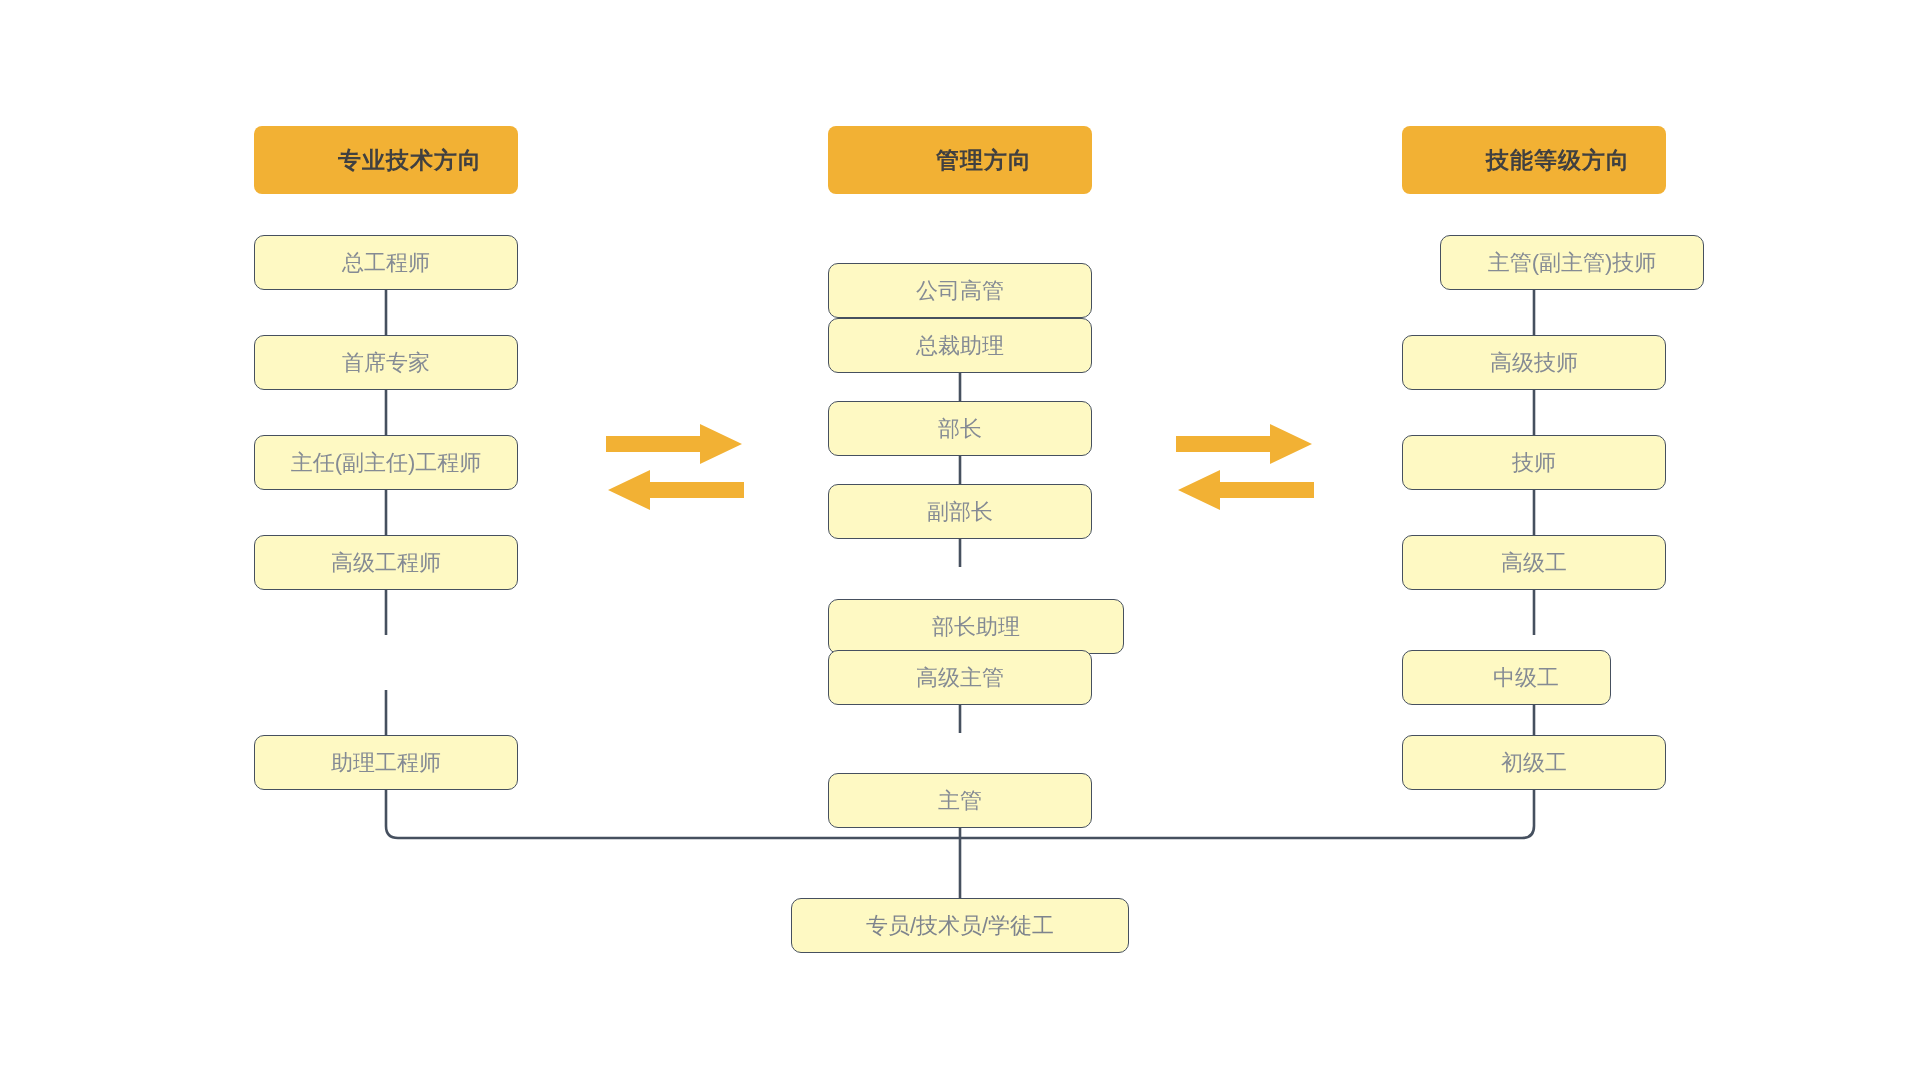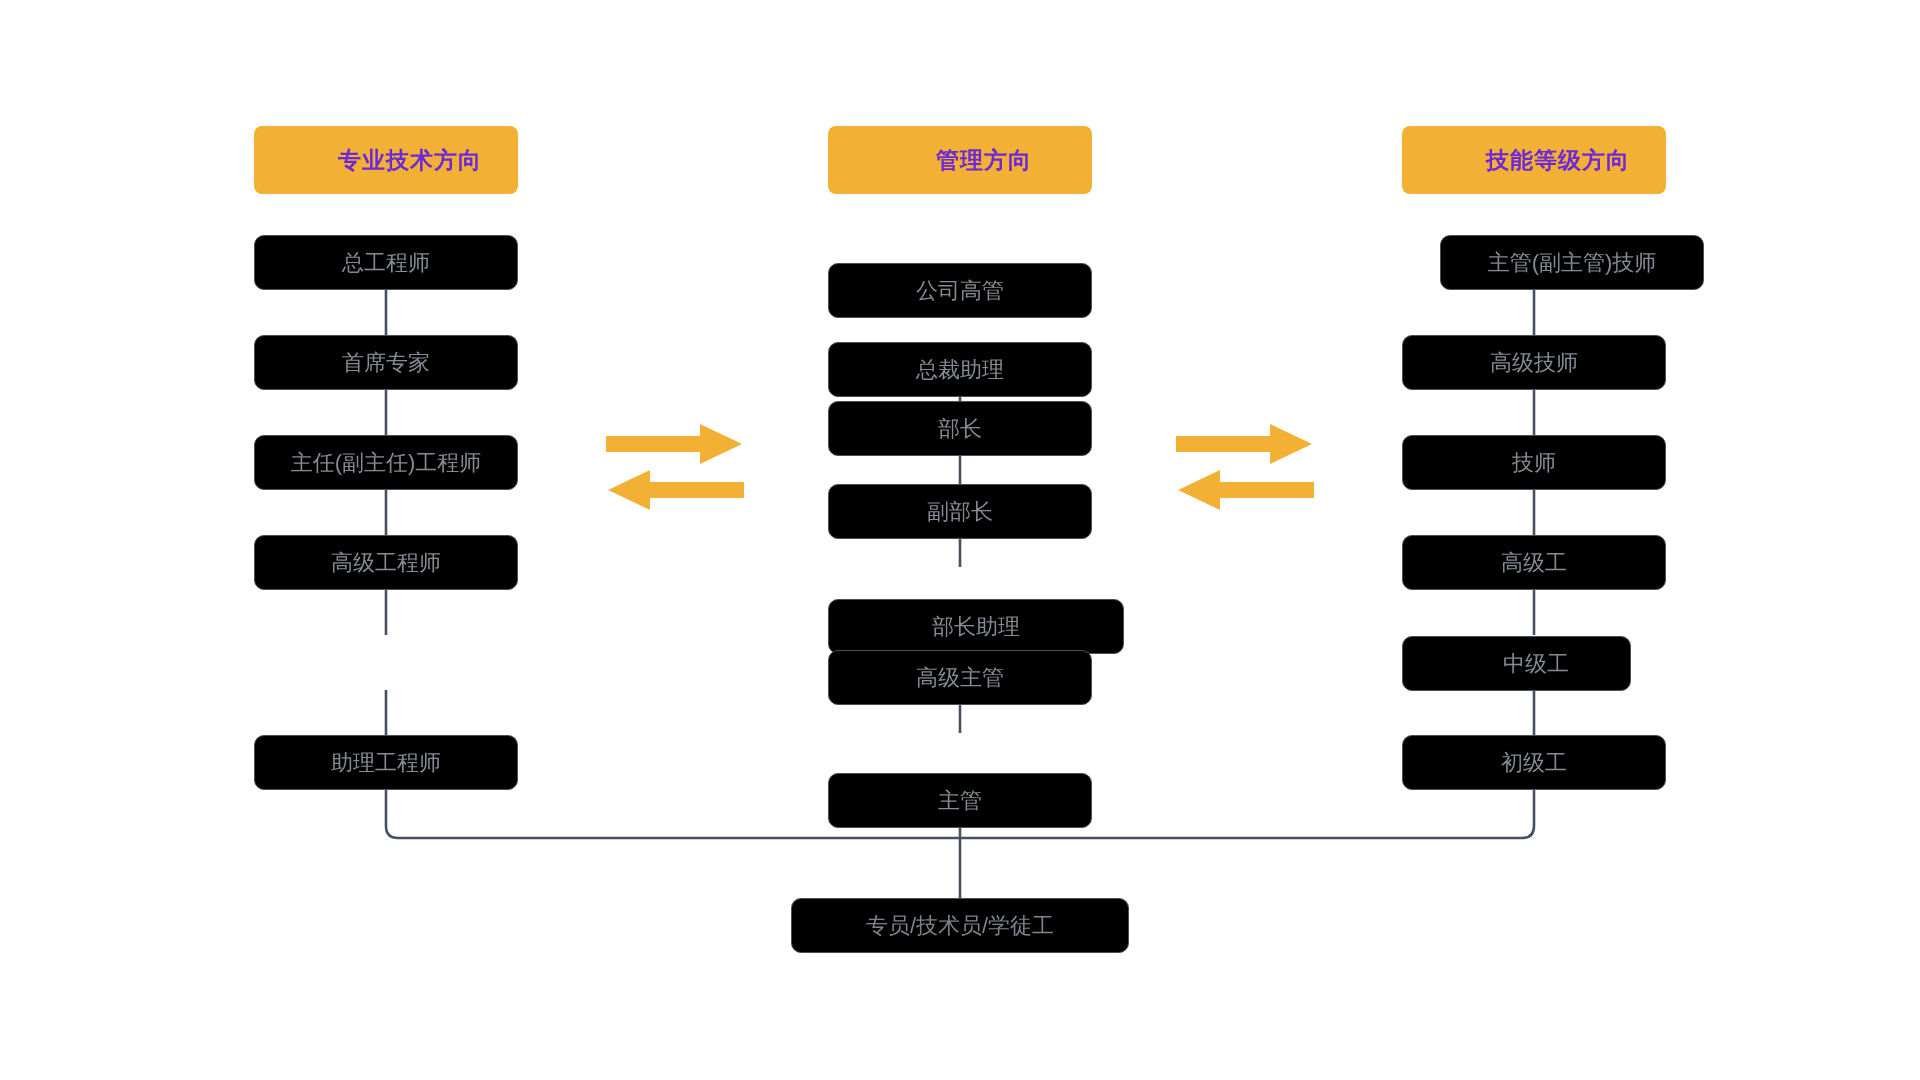--- a/index.html
+++ b/index.html
@@ -30,37 +30,37 @@
     height: 1080px;
     pointer-events: none;
   }
 
   
   .col-header {
     position: absolute;
     height: 68px;
     border-radius: 8px;
     background: #f2b134;
-    color: #6d28d9;
+    color: #404040;
     font-size: 23px;
     font-weight: bold;
     letter-spacing: 1px;
     display: flex;
     align-items: center;
     justify-content: center;
     box-sizing: border-box;
     padding-left: 48px;
   }
 
   
   .node {
     position: absolute;
     height: 55px;
     border-radius: 10px;
-    background: #000000;
+    background: #fef9c3;
     border: 1.6px solid #46505f;
     color: #858b94;
     font-size: 22px;
     display: flex;
     align-items: center;
     justify-content: center;
     box-sizing: border-box;
     white-space: nowrap;
   }
 
@@ -111,34 +111,34 @@
 
   <div class="node" style="left:254px; top:235px; width:264px;">总工程师</div>
   <div class="node" style="left:254px; top:335px; width:264px;">首席专家</div>
   <div class="node" style="left:254px; top:435px; width:264px;">主任(副主任)工程师</div>
   <div class="node" style="left:254px; top:535px; width:264px;">高级工程师</div>
   <div class="node" style="left:254px; top:735px; width:264px;">助理工程师</div>
 
   <div class="col-header" style="left:828px; top:126px; width:264px;">管理方向</div>
 
   <div class="node" style="left:828px; top:235px; width:264px;margin-top:28px;">公司高管</div>
-  <div class="node" style="left:828px; top:318px; width:264px;margin-top:24px;">总裁助理</div>
+  <div class="node" style="left:828px; top:318px; width:264px;">总裁助理</div>
   <div class="node" style="left:828px; top:401px; width:264px;">部长</div>
   <div class="node" style="left:828px; top:484px; width:264px;">副部长</div>
   <div class="node" style="left:828px; top:599px; width:296px;text-align:center;">部长助理</div>
   <div class="node" style="left:828px; top:650px; width:264px;">高级主管</div>
   <div class="node" style="left:828px; top:733px; width:264px;margin-top:40px;">主管</div>
 
   <div class="col-header" style="left:1402px; top:126px; width:264px;">技能等级方向</div>
 
   <div class="node" style="left:1402px; top:235px; width:264px;margin-left:38px;">主管(副主管)技师</div>
   <div class="node" style="left:1402px; top:335px; width:264px;">高级技师</div>
   <div class="node" style="left:1402px; top:435px; width:264px;">技师</div>
   <div class="node" style="left:1402px; top:535px; width:264px;">高级工</div>
-  <div class="node" style="left:1402px; top:636px; width:229px;padding-left:39px;">中级工</div>
+  <div class="node" style="left:1402px; top:650px; width:209px;padding-left:39px;">中级工</div>
   <div class="node" style="left:1402px; top:735px; width:264px;">初级工</div>
 
   <div class="arrow-group" style="left:600px; top:420px; width:150px; height:100px;">
     <svg width="150" height="100" viewBox="0 0 150 100" aria-hidden="true">
 
       <path d="M6 16 L100 16 L100 4 L142 24 L100 44 L100 32 L6 32 Z" fill="#f2b134"></path>
 
       <path d="M144 62 L50 62 L50 50 L8 70 L50 90 L50 78 L144 78 Z" fill="#f2b134"></path>
     </svg>
   </div>

